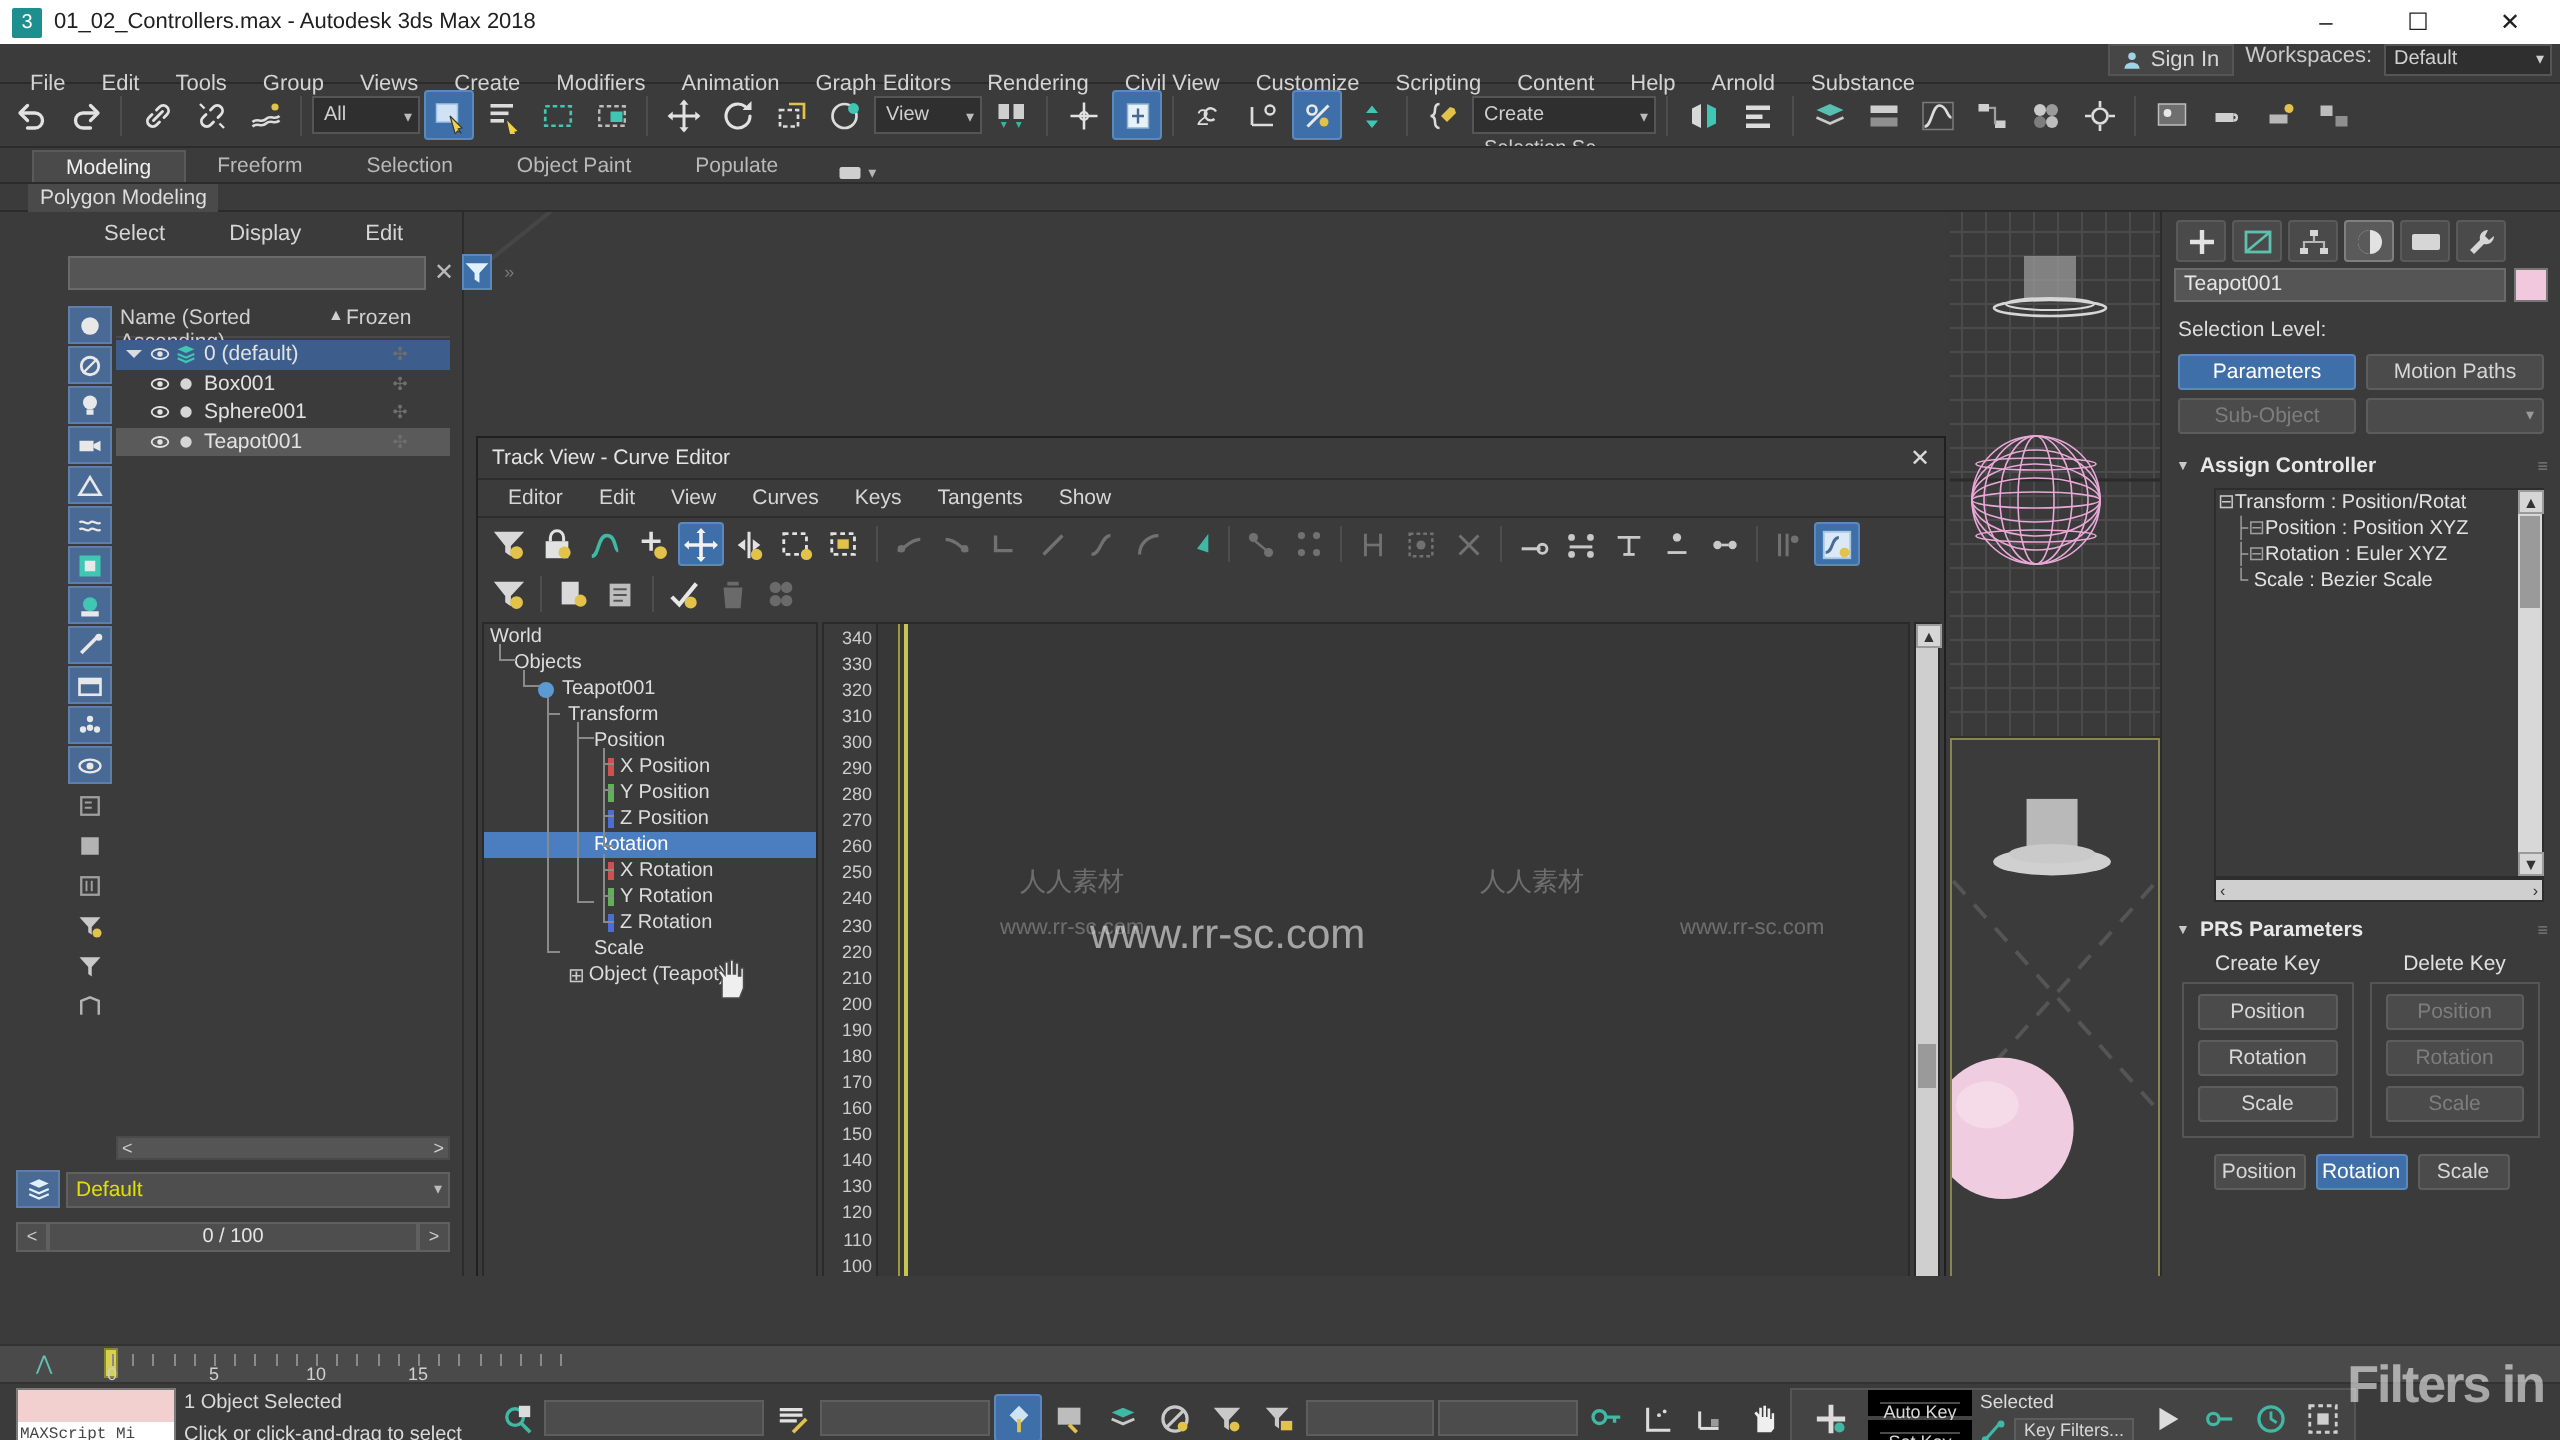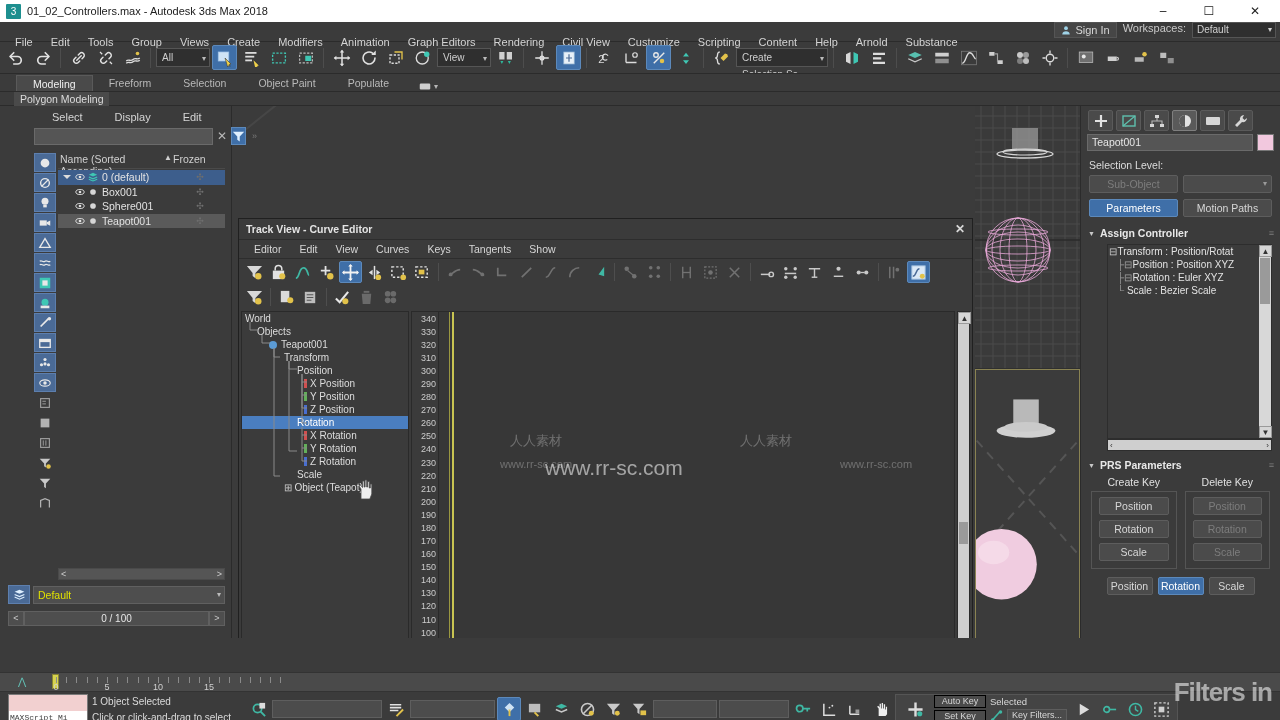--- a/index.html
+++ b/index.html
@@ -107,21 +107,21 @@
   .frame-row { position:absolute; left:8px; right:6px; bottom:12px; display:flex; align-items:center; }
   .fr-arrow { width:16px; height:15px; background:#4e4e4e; border:1px solid #606060;
               text-align:center; line-height:13px; font-size:9px; color:#ccc;}
   .fr-field { flex:1; height:15px; background:#4e4e4e; border:1px solid #606060;
               text-align:center; line-height:13px; font-size:10px; color:#e6e6e6; }
 
   
   .trackview { position:absolute; left:238px; top:112px; width:735px; height:563px;
                background:#3b3b3b; border:1px solid #202020; }
   .tv-title { height:21px; background:#3b3b3b; display:flex; align-items:center;
-              padding:0 4px 0 7px; font-size:10.5px; color:#e4e4e4; border-bottom:1px solid #2d2d2d;font-weight:bold; }
+              padding:0 4px 0 7px; font-size:10.5px; color:#e4e4e4; border-bottom:1px solid #2d2d2d; }
   .tv-title span:first-child { flex:1; }
   .tv-close { width:16px; text-align:center; font-size:12px; color:#d9d9d9; }
   .tv-menu { height:19px; display:flex; align-items:center; padding-left:6px;
              border-bottom:1px solid #2d2d2d; }
   .tv-menu div { padding:0 9px; font-size:10.5px; color:#d6d6d6; height:19px; line-height:19px;}
   .tv-tb { height:26px; display:flex; align-items:center; padding-left:4px; gap:1px; }
   .tvb { width:23px; height:22px; display:flex; align-items:center; justify-content:center;
          border:1px solid transparent; border-radius:2px; }
   .tvb.on { background:#3f6fa8; border-color:#5c89bb; }
   .tvb svg { width:17px; height:17px; }
@@ -212,21 +212,21 @@
   .btm-toolbar { position:absolute; left:246px; right:0; top:0; height:34px;
                  display:flex; align-items:center; gap:2px; }
   .bb { width:24px; height:24px; display:flex; align-items:center; justify-content:center;
         border:1px solid transparent; border-radius:2px; }
   .bb.on { background:#3f6fa8; border-color:#5c89bb; }
   .bb svg { width:17px; height:17px; }
   .bfield { height:18px; background:#4c4c4c; border:1px solid #5e5e5e; }
   .autokey-box { display:flex; align-items:center; gap:4px; background:#444; border:1px solid #555;
                  padding:2px 4px; height:30px; }
   .ak-col { display:flex; flex-direction:column; gap:2px; }
-  .ak-btn { width:52px; height:13px; background:#4b4b4b; border:1px solid #000000;
+  .ak-btn { width:52px; height:13px; background:#4b4b4b; border:6px solid #000000;
             font-size:9px; line-height:11px; text-align:center; color:#d7d7d7;}
   .ak-lbl { font-size:9.5px; color:#dadada; }
   .keyfilter { width:60px; height:13px; background:#4b4b4b; border:1px solid #5d5d5d;
                font-size:9px; line-height:11px; text-align:center; color:#d7d7d7; }
 
   
   .trackbar { position:absolute; left:0; right:0; top:34px; height:20px;
               background:#4a4a4a; border-top:1px solid #333; border-bottom:1px solid #333; }
   .tb-tick { position:absolute; top:4px; width:1px; height:6px; background:#8a8a8a; }
   .tb-num { position:absolute; top:9px; font-size:9px; color:#d0d0d0; transform:translateX(-50%); }
@@ -837,27 +837,27 @@
             </svg>
           </div>
       </div>
 
       <div class="name-row">
         <div class="name-field">Teapot001</div>
         <div class="color-sw"></div>
       </div>
 
       <div class="sel-level">Selection Level:</div>
+      <div class="btn-row" style="padding-top:4px">
+        <div class="gbtn on">Parameters</div>
+        <div class="gbtn">Motion Paths</div>
+      </div>
       <div class="btn-row">
         <div class="gbtn dim">Sub-Object</div>
         <div class="gbtn combo-like"></div>
-      </div>
-      <div class="btn-row" style="padding-top:4px">
-        <div class="gbtn on">Parameters</div>
-        <div class="gbtn">Motion Paths</div>
       </div>
 
       <div class="rollout">
         <div class="ro-head">
           <span class="tri">▼</span>
           <span>Assign Controller</span>
           <span class="grip">≡</span>
         </div>
         <div class="ctrl-list">
           <div class="cl-item" style="padding-left:1px">

